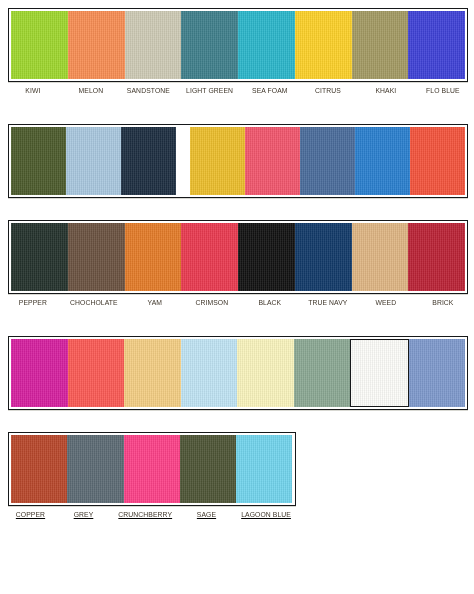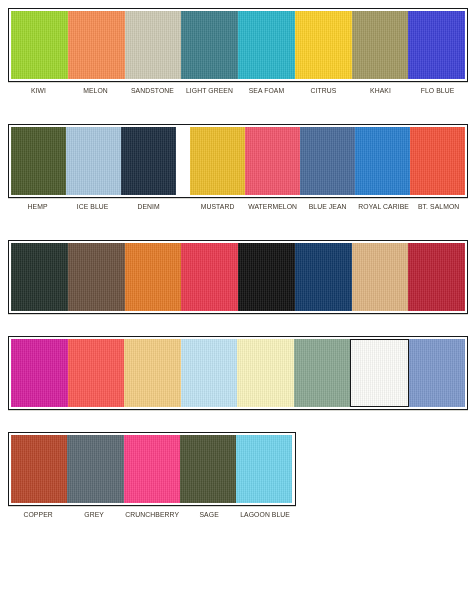--- a/index.html
+++ b/index.html
@@ -61,20 +61,21 @@
       repeating-linear-gradient(0deg, rgba(255,255,255,0.18) 0 1px, rgba(0,0,0,0.12) 1px 2px);
   }
   .swatch.gap::after { display: none; }
 
   .label-strip {
     display: flex;
     margin: 0 6px 0 8px;
     padding: 2px 2px 0 2px;
     height: 20px;
     box-sizing: border-box;
+    gap: 12px;
   }
   .label-cell {
     flex: 1 1 0;
     text-align: center;
     font-size: 7.4px;
     letter-spacing: 0.1px;
     color: #3c3327;
     font-family: "Liberation Sans", sans-serif;
     font-weight: 400;
     line-height: 14px;
@@ -82,20 +83,21 @@
     overflow: visible;
     transform: scaleX(0.92);
   }
   .label-cell.gap {
     flex: 0 0 14px;
   }
   
   .row-5 .label-strip {
     height: 13px;
     overflow: hidden;
+    text-decoration: underline;
   }
   .spacer-row { height: 22px; }
   .top-pad { height: 8px; }
 </style>
 </head>
 <body>
 
 <div id="chart">
   <div class="top-pad"></div>
   <div id="rows-container">
@@ -127,43 +129,42 @@
           <div class="swatch" title="HEMP" style="background: rgb(76, 91, 44);"></div>
           <div class="swatch" title="ICE BLUE" style="background: rgb(169, 199, 222);"></div>
           <div class="swatch" title="DENIM" style="background: rgb(29, 46, 65);"></div>
           <div class="swatch gap" style="background: rgb(255, 255, 255);"></div>
           <div class="swatch" title="MUSTARD" style="background: rgb(235, 189, 44);"></div>
           <div class="swatch" title="WATERMELON" style="background: rgb(241, 86, 109);"></div>
           <div class="swatch" title="BLUE JEAN" style="background: rgb(74, 108, 155);"></div>
           <div class="swatch" title="ROYAL CARIBE" style="background: rgb(42, 127, 206);"></div>
           <div class="swatch" title="BT. SALMON" style="background: rgb(243, 84, 60);"></div>
         </div>
-        <div class="label-strip">
-          <div class="label-cell">HEMP</div>
-          <div class="label-cell">ICE BLUE</div>
-          <div class="label-cell">DENIM</div>
-          <div class="label-cell gap"></div>
-          <div class="label-cell">MUSTARD</div>
-          <div class="label-cell">WATERMELON</div>
-          <div class="label-cell">BLUE JEAN</div>
-          <div class="label-cell">ROYAL CARIBE</div>
-          <div class="label-cell">BT. SALMON</div>
-        </div>
       </div>
       <div class="spacer-row"></div>
       <div class="swatch-row row-3">
         <div class="row-strip">
           <div class="swatch" title="PEPPER" style="background: rgb(36, 50, 44);"></div>
           <div class="swatch" title="CHOCHOLATE" style="background: rgb(107, 82, 65);"></div>
           <div class="swatch" title="YAM" style="background: rgb(227, 123, 41);"></div>
           <div class="swatch" title="CRIMSON" style="background: rgb(233, 58, 80);"></div>
           <div class="swatch" title="BLACK" style="background: rgb(18, 18, 18);"></div>
           <div class="swatch" title="TRUE NAVY" style="background: rgb(18, 58, 105);"></div>
           <div class="swatch" title="WEED" style="background: rgb(222, 181, 131);"></div>
           <div class="swatch" title="BRICK" style="background: rgb(186, 35, 54);"></div>
+        </div>
+        <div class="label-strip">
+          <div class="label-cell">PEPPER</div>
+          <div class="label-cell">CHOCHOLATE</div>
+          <div class="label-cell">YAM</div>
+          <div class="label-cell">CRIMSON</div>
+          <div class="label-cell">BLACK</div>
+          <div class="label-cell">TRUE NAVY</div>
+          <div class="label-cell">WEED</div>
+          <div class="label-cell">BRICK</div>
         </div>
       </div>
       <div class="spacer-row"></div>
       <div class="swatch-row row-4">
         <div class="row-strip">
           <div class="swatch" title="RASBERRY" style="background: rgb(213, 32, 159);"></div>
           <div class="swatch" title="SALMON" style="background: rgb(250, 90, 85);"></div>
           <div class="swatch" title="MAIZE" style="background: rgb(243, 205, 131);"></div>
           <div class="swatch" title="CHAMBRAY" style="background: rgb(191, 227, 243);"></div>
           <div class="swatch" title="BANANA" style="background: rgb(248, 243, 188);"></div>

